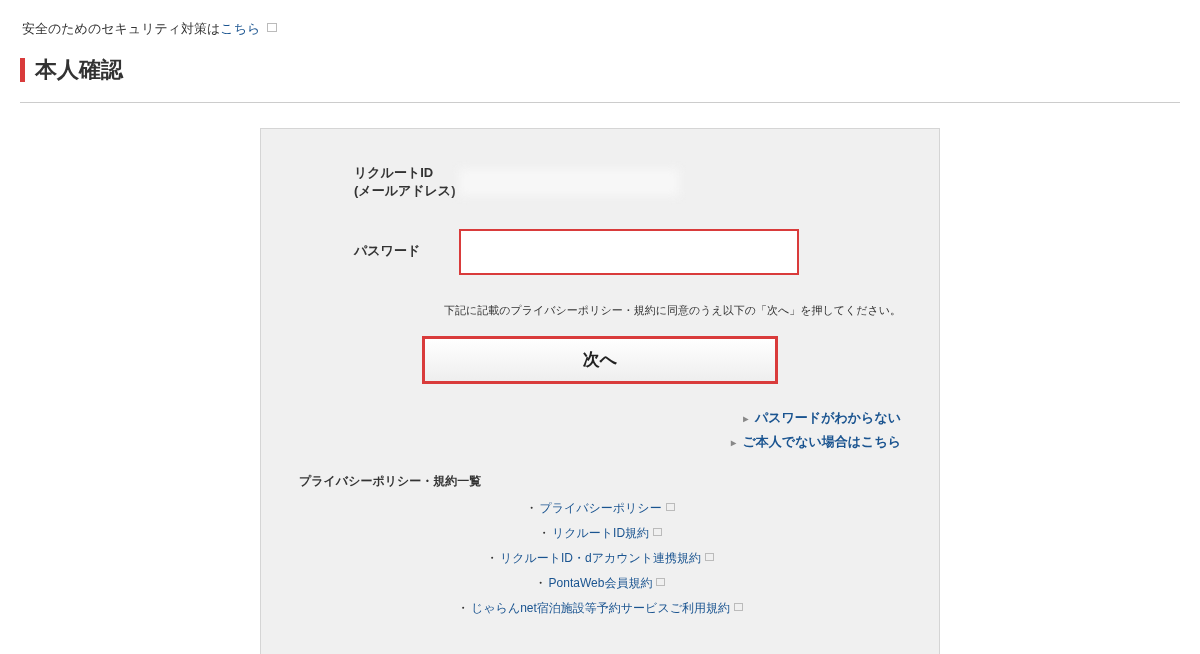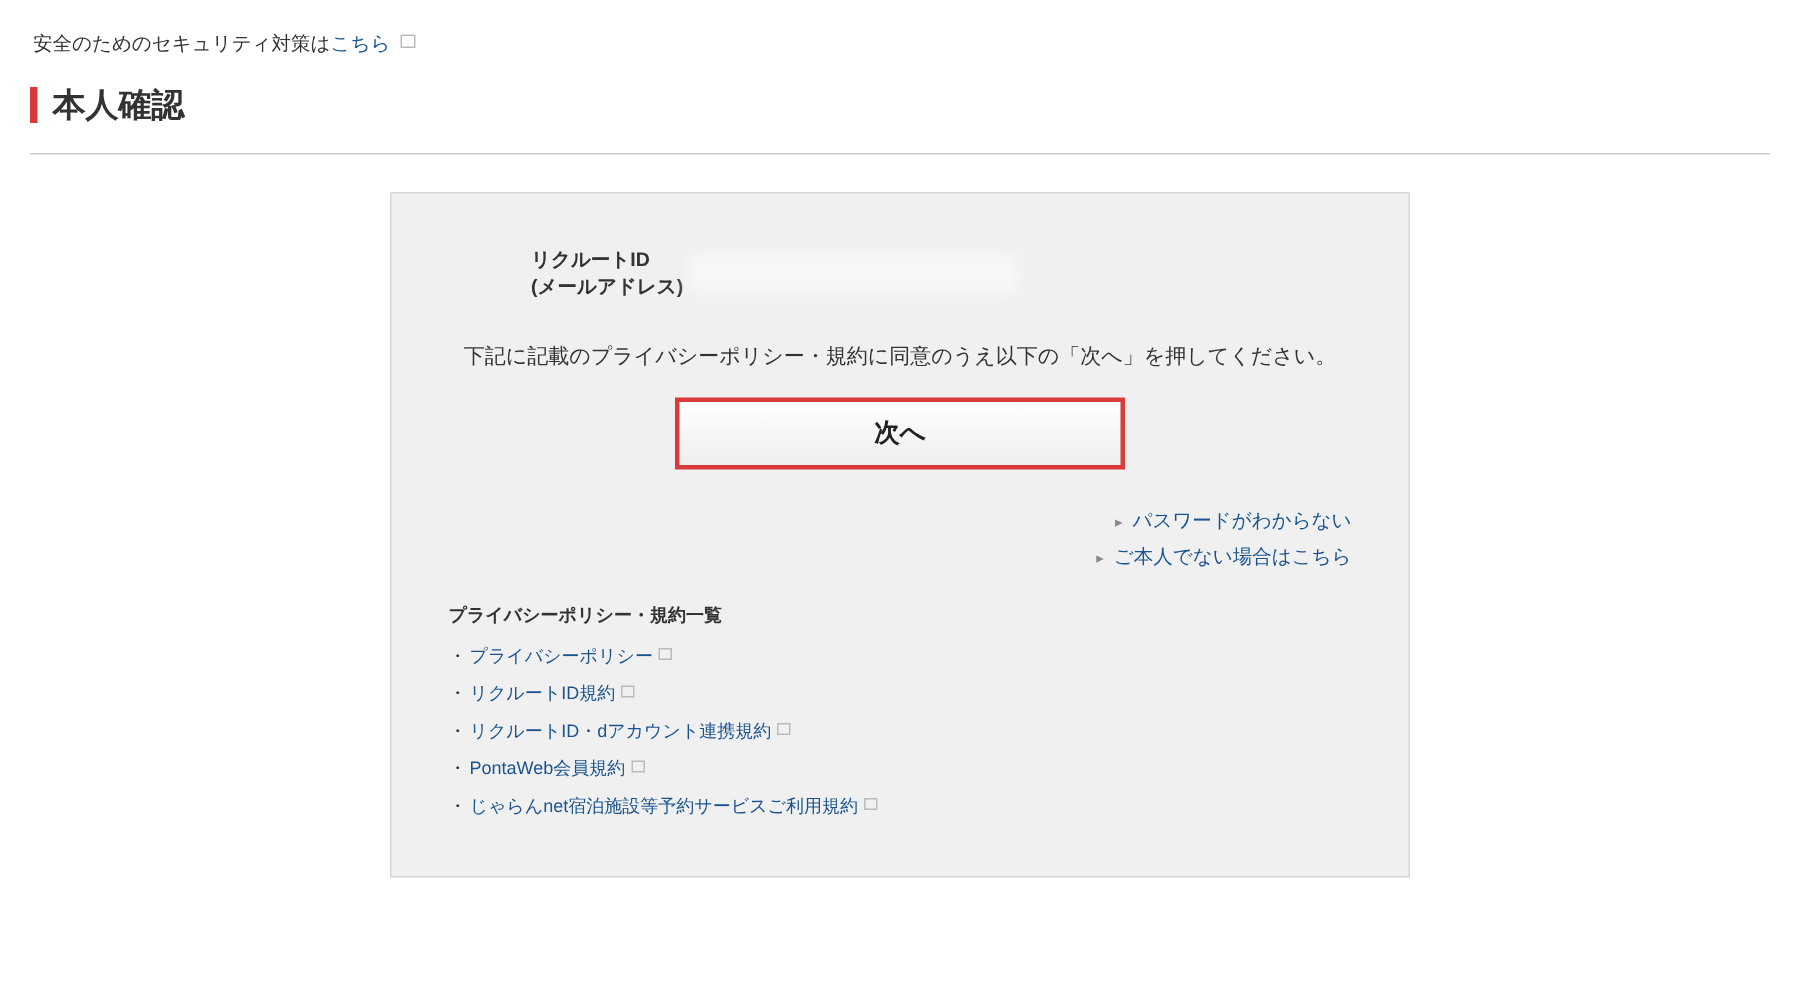--- a/index.html
+++ b/index.html
@@ -80,42 +80,43 @@
     }
     .password-input {
       width: 340px;
       height: 46px;
       border: 2px solid #d93b3b;
       background: #fff;
       padding: 0 8px;
       font-size: 14px;
     }
     .instruction-text {
-      text-align: center;
-      font-size: 14px;
+      text-align: right;
+      font-size: 11px;
       margin: 10px 0 18px 0;
     }
     .submit-wrap {
       text-align: center;
       margin-bottom: 25px;
     }
     .submit-btn {
       display: inline-block;
-      width: 300px;
+      width: 356px;
       height: 48px;
       border: 3px solid #d93b3b;
       background: linear-gradient(#ffffff, #eeeeee);
       font-size: 17px;
       font-weight: bold;
       color: #222;
       cursor: pointer;
     }
     .help-links {
       text-align: right;
       margin-bottom: 22px;
+      font-weight: bold;
     }
     .help-links div {
       margin-bottom: 6px;
       font-size: 13px;
     }
     .help-links .caret {
       color: #888;
       font-size: 10px;
       margin-right: 3px;
     }
@@ -125,20 +126,21 @@
     }
     .policy-section {
       font-size: 12px;
     }
     .policy-title {
       font-weight: bold;
       margin-bottom: 10px;
     }
     .policy-list {
       list-style: none;
+      text-align: center;
     }
     .policy-list li {
       margin-bottom: 8px;
       color: #333;
     }
     .policy-list li .dot {
       margin-right: 2px;
     }
     .policy-list a {
       color: #1a5490;
@@ -173,20 +175,26 @@
   <div class="field-row">
     <div class="field-label">
       <span>リクルートID</span><br>
       <span>(メールアドレス)</span>
     </div>
     <div class="field-value">
       <span class="id-value">xxxxxxxx</span>
     </div>
   </div>
 
+  <div class="field-row">
+    <div class="field-label">パスワード</div>
+    <div class="field-value">
+      <input type="password" class="password-input" style="">
+    </div>
+  </div>
 
   <div class="instruction-text">下記に記載のプライバシーポリシー・規約に同意のうえ以下の「次へ」を押してください。</div>
 
   <div class="submit-wrap">
     <button class="submit-btn">次へ</button>
   </div>
 
   <div class="help-links">
     <div>
       <span class="caret">▸</span>

